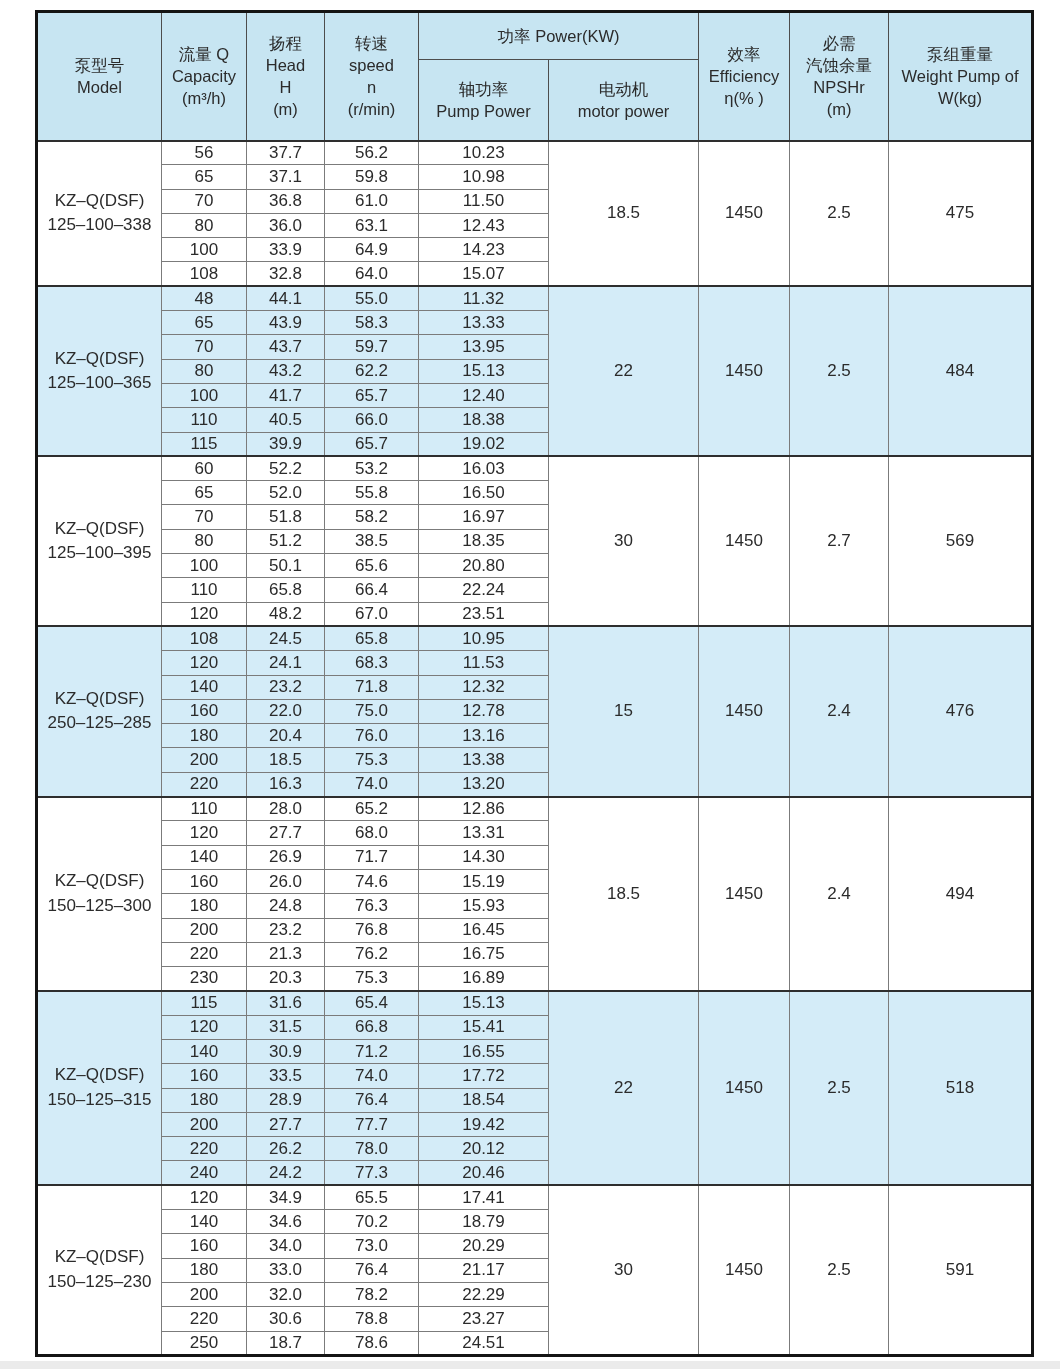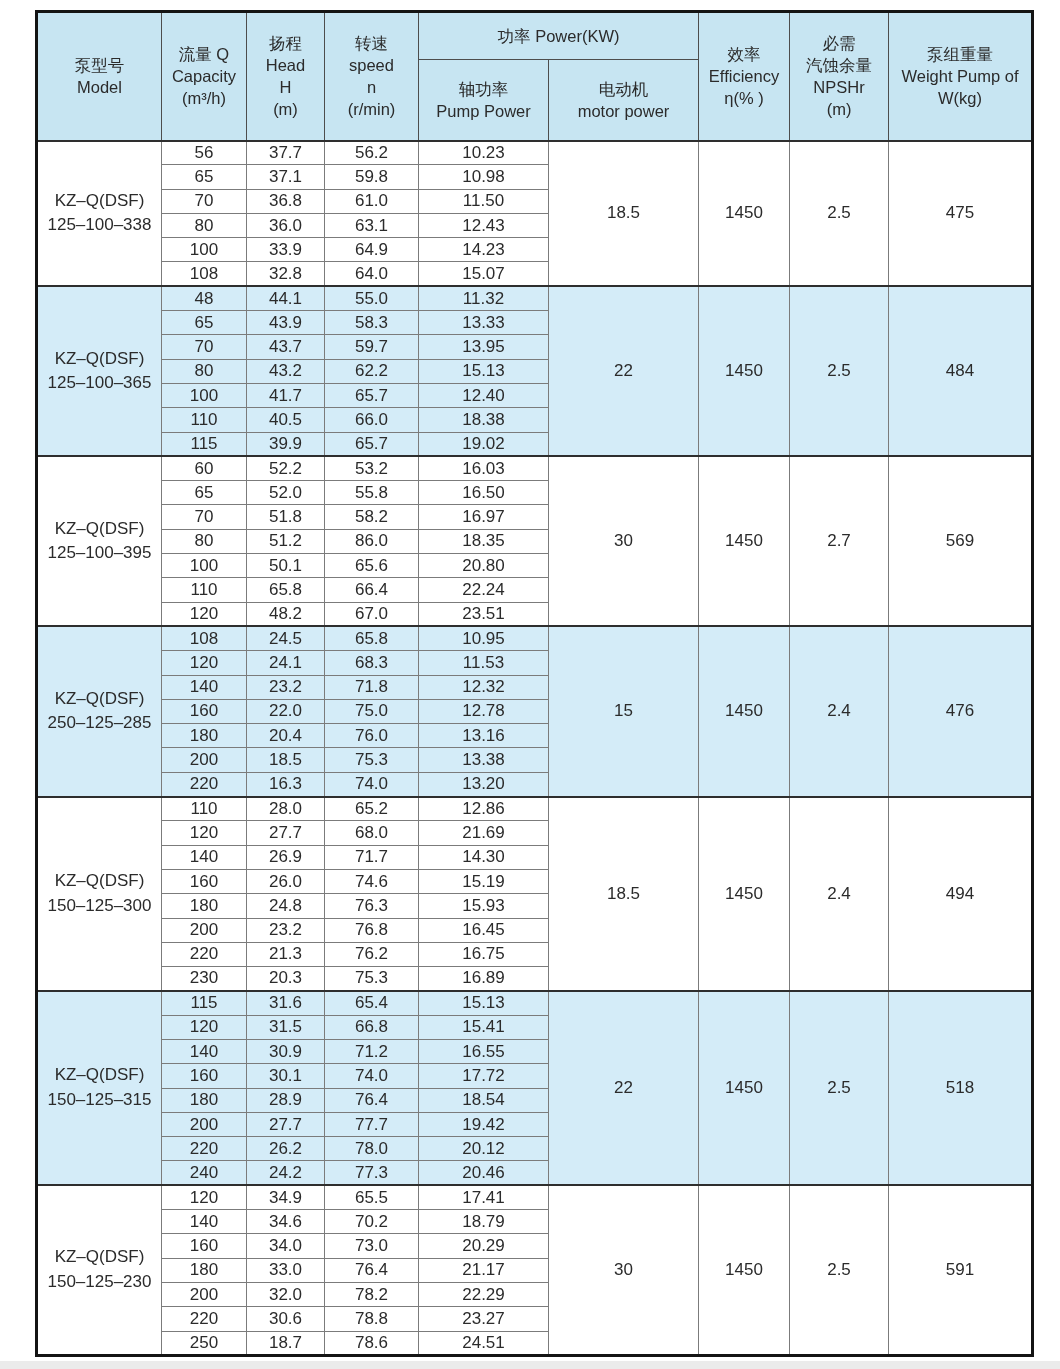--- a/index.html
+++ b/index.html
@@ -250,21 +250,21 @@
         </tr>
         <tr>
           <td>70</td>
           <td>51.8</td>
           <td>58.2</td>
           <td>16.97</td>
         </tr>
         <tr>
           <td>80</td>
           <td>51.2</td>
-          <td>86.0</td>
+          <td>38.5</td>
           <td>18.35</td>
         </tr>
         <tr>
           <td>100</td>
           <td>50.1</td>
           <td>65.6</td>
           <td>20.80</td>
         </tr>
         <tr>
           <td>110</td>
@@ -339,21 +339,21 @@
           <td>12.86</td>
           <td rowspan="8">18.5</td>
           <td rowspan="8">1450</td>
           <td rowspan="8">2.4</td>
           <td rowspan="8">494</td>
         </tr>
         <tr>
           <td>120</td>
           <td>27.7</td>
           <td>68.0</td>
-          <td>21.69</td>
+          <td>13.31</td>
         </tr>
         <tr>
           <td>140</td>
           <td>26.9</td>
           <td>71.7</td>
           <td>14.30</td>
         </tr>
         <tr>
           <td>160</td>
           <td>26.0</td>
@@ -405,21 +405,21 @@
           <td>15.41</td>
         </tr>
         <tr class="shaded">
           <td>140</td>
           <td>30.9</td>
           <td>71.2</td>
           <td>16.55</td>
         </tr>
         <tr class="shaded">
           <td>160</td>
-          <td>30.1</td>
+          <td>33.5</td>
           <td>74.0</td>
           <td>17.72</td>
         </tr>
         <tr class="shaded">
           <td>180</td>
           <td>28.9</td>
           <td>76.4</td>
           <td>18.54</td>
         </tr>
         <tr class="shaded">

